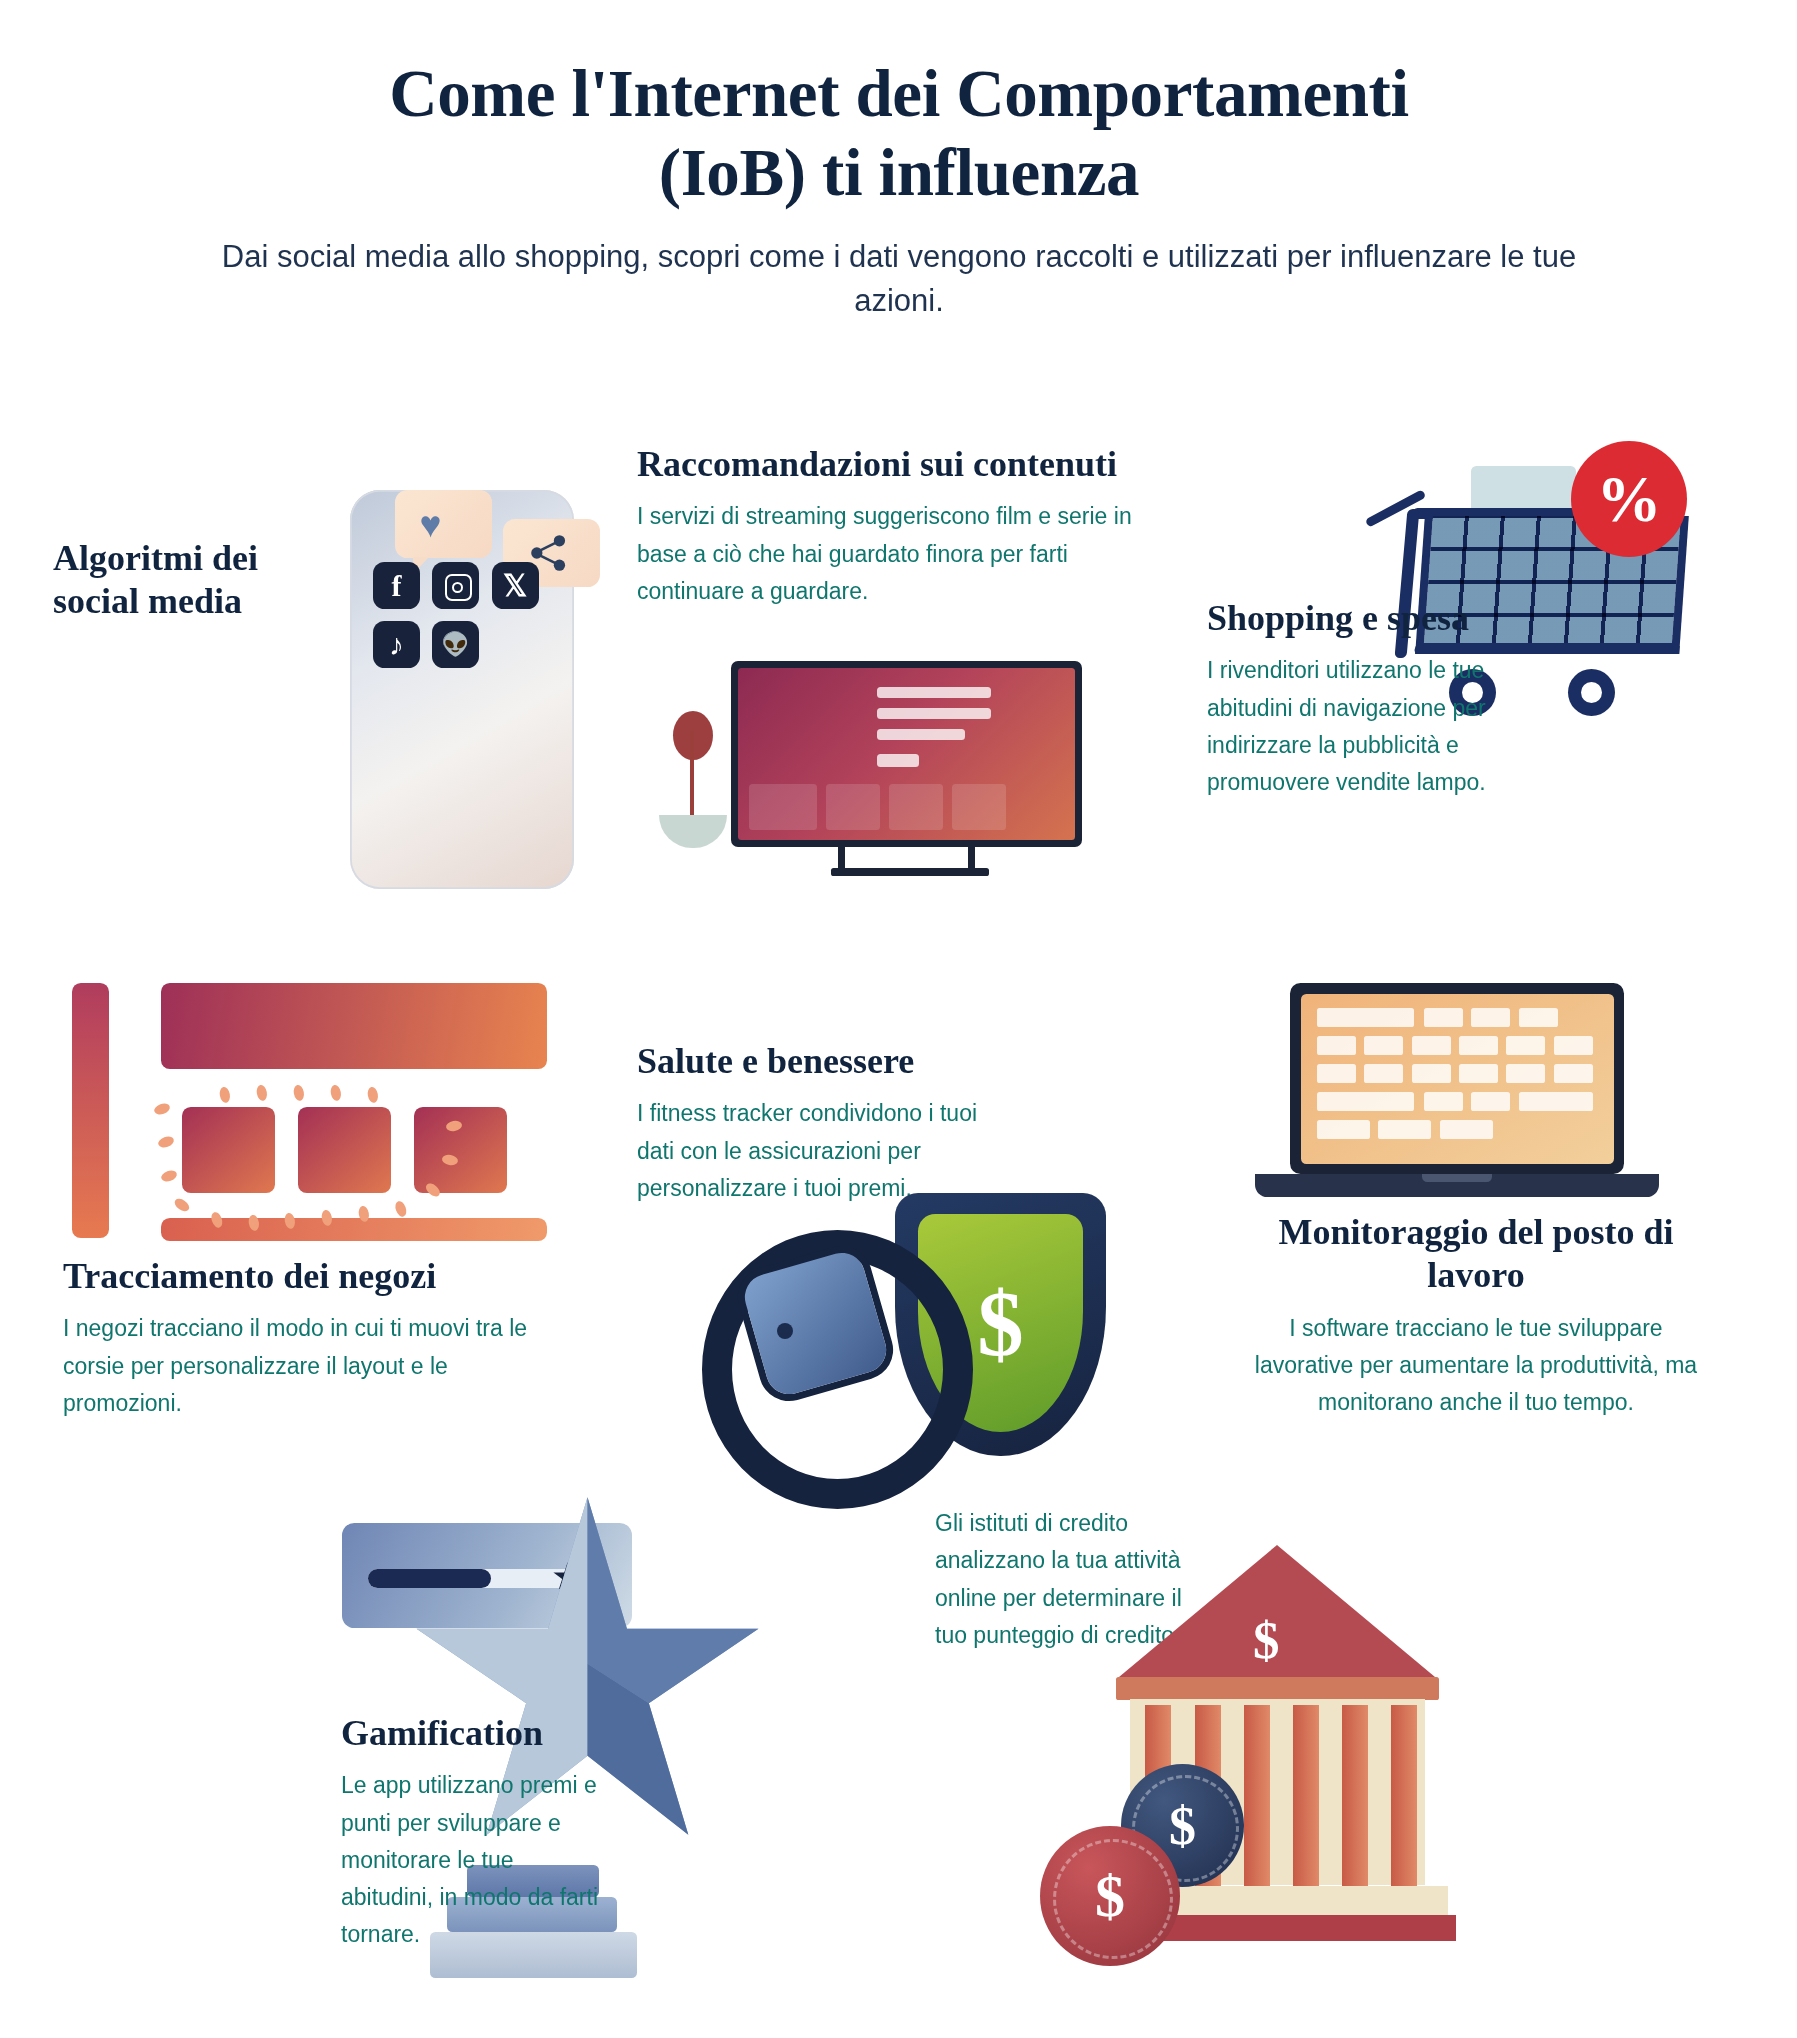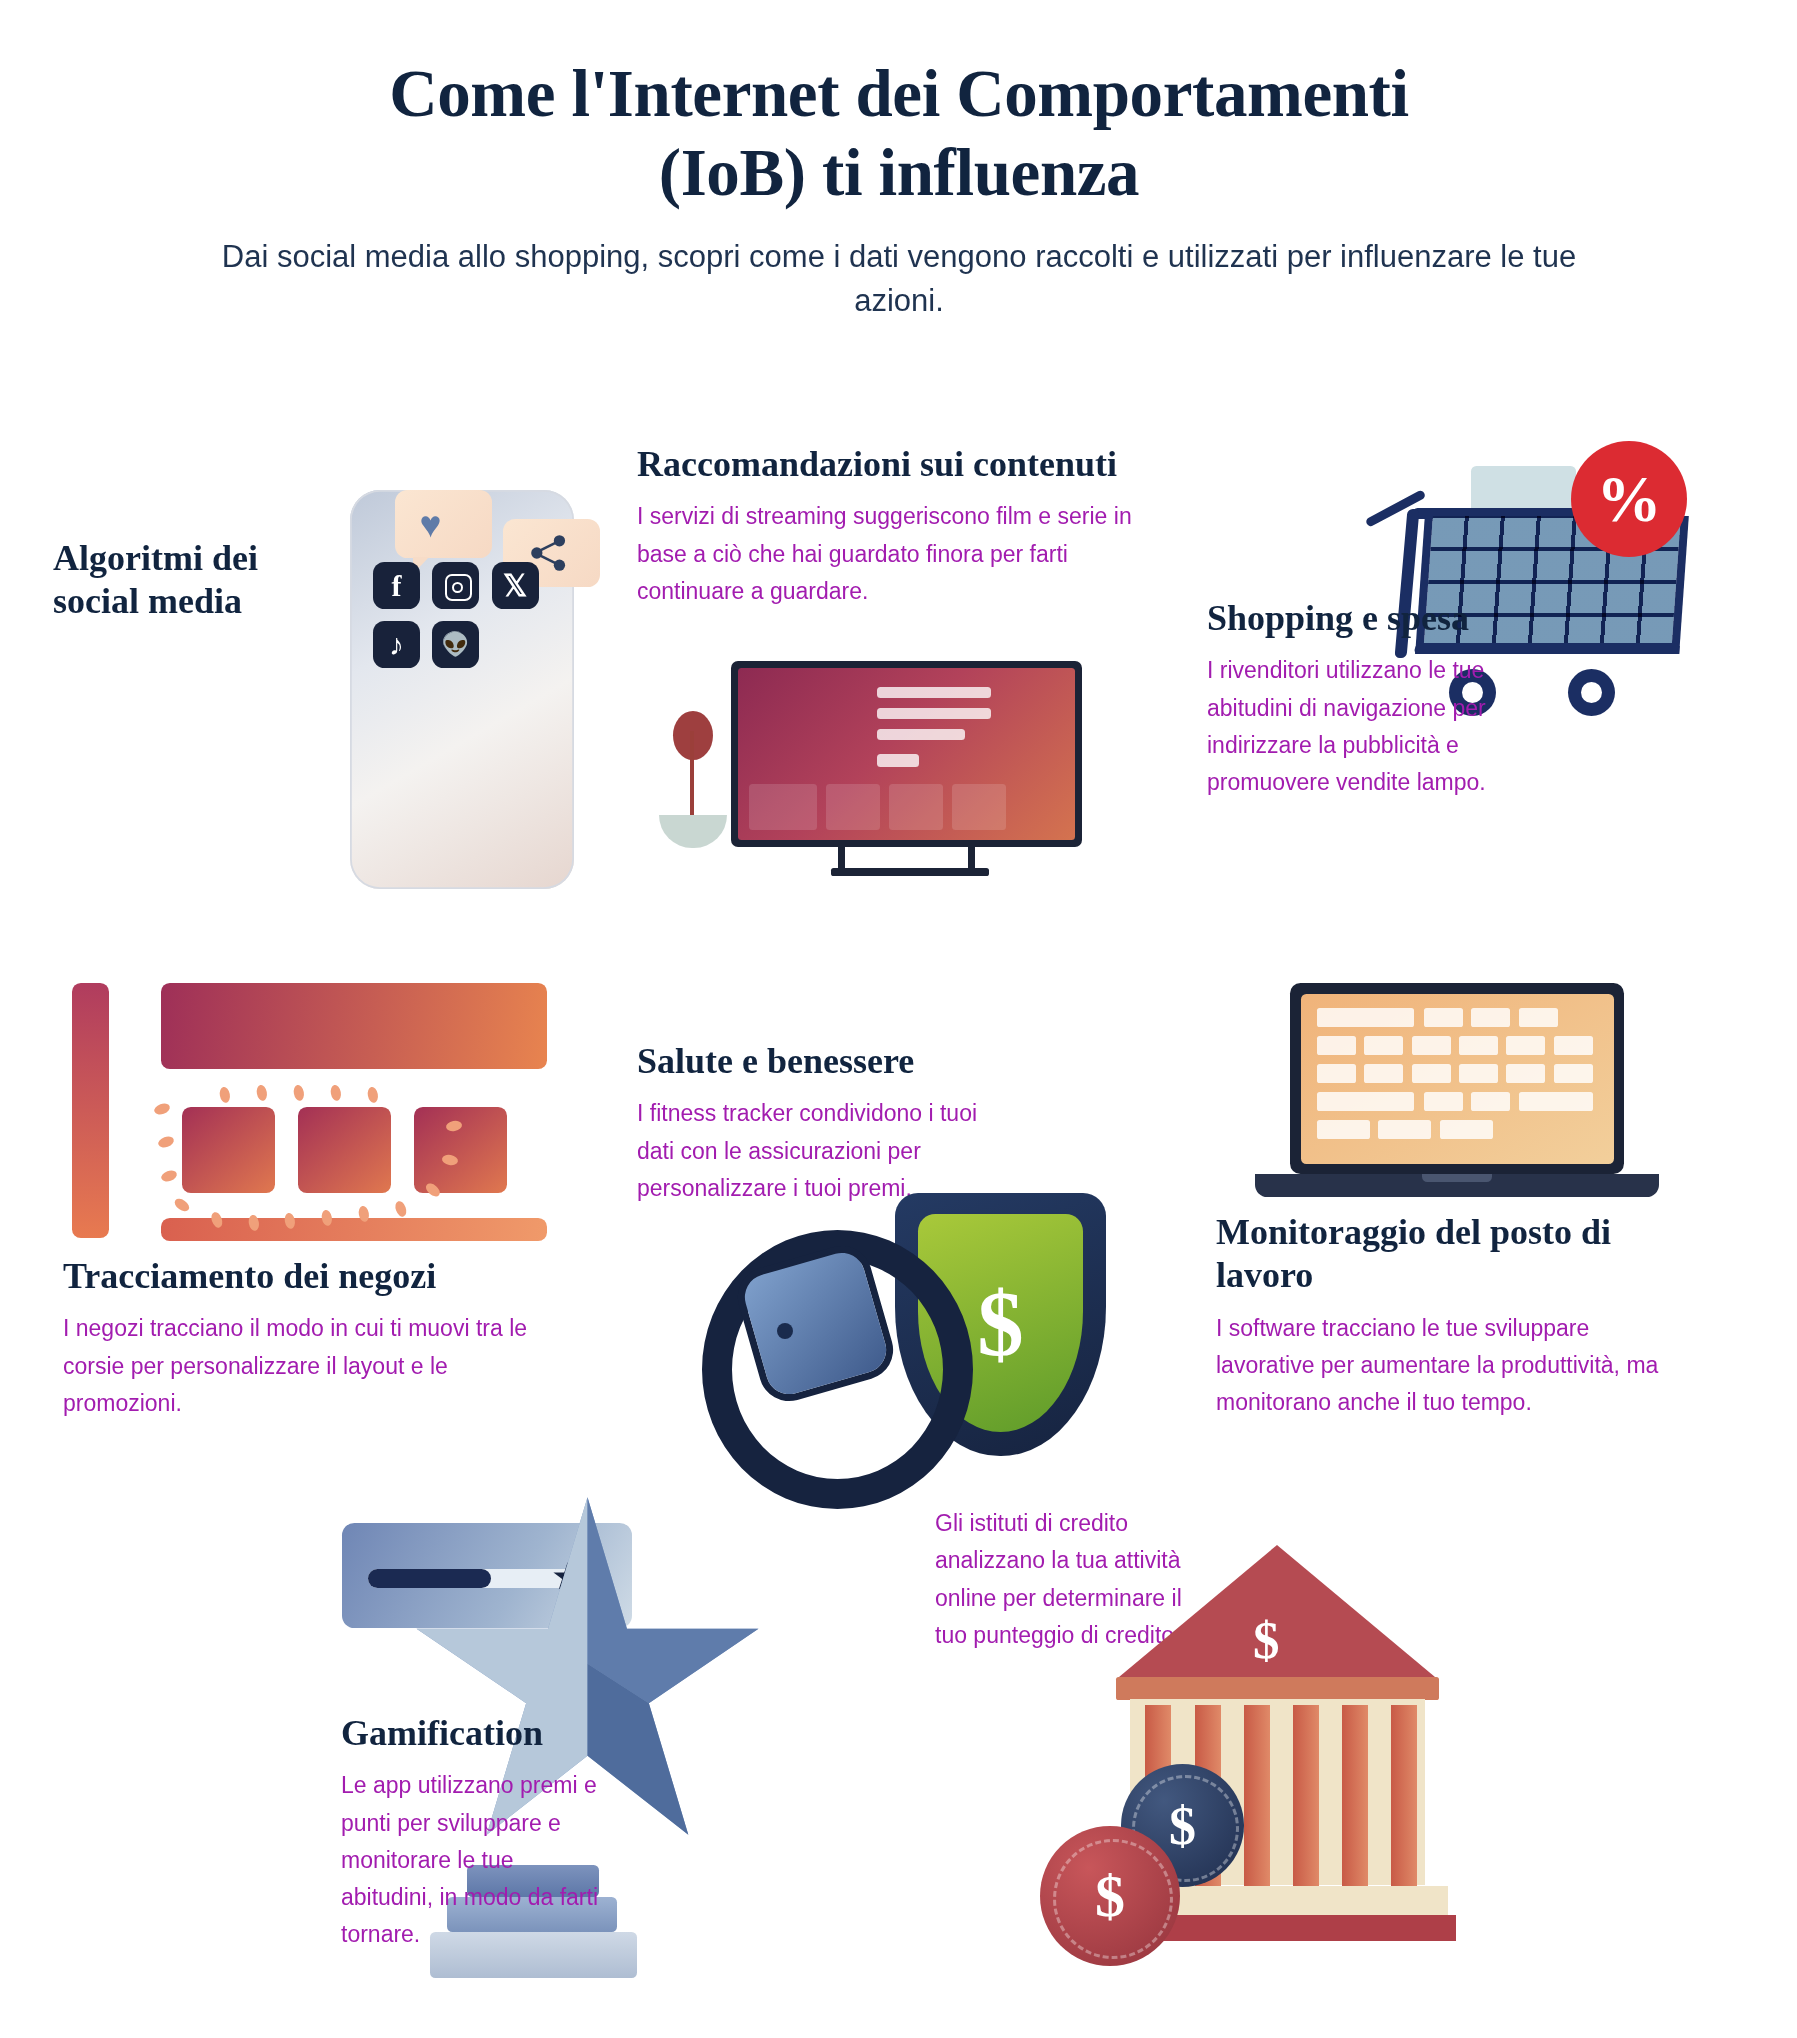--- a/index.html
+++ b/index.html
@@ -52,35 +52,35 @@
     font-family: "Liberation Serif", serif;
     font-weight: bold;
     color: #11243f;
     font-size: 36px;
     line-height: 1.2;
     margin: 0 0 12.3px 0;
   }
   .card-body {
     font-size: 23px;
     line-height: 1.62;
-    color: #a21caf;
+    color: #0f766e;
     margin: 0;
   }
 
   .block { position: absolute; }
 
   
   #b-social { left: 53px; top: 537px; width: 263px; }
   #b-content { left: 637px; top: 443px; width: 527px; }
   #b-shopping { left: 1207px; top: 597px; width: 325px; }
 
   
   #b-store { left: 63px; top: 1255px; width: 492px; }
   #b-health { left: 637px; top: 1040px; width: 351px; }
-  #b-work { left: 1216px; top: 1211px; width: 456px; }
+  #b-work { left: 1248px; top: 1211px; width: 456px; text-align: center; }
 
   
   #b-gami { left: 341px; top: 1712px; width: 263px; }
   #b-loans { left: 935px; top: 1505px; width: 250px; }
 
   
   .illus { position: absolute; }
 
   
   #ill-phone { left: 334px; top: 465px; width: 255px; height: 439px; }

